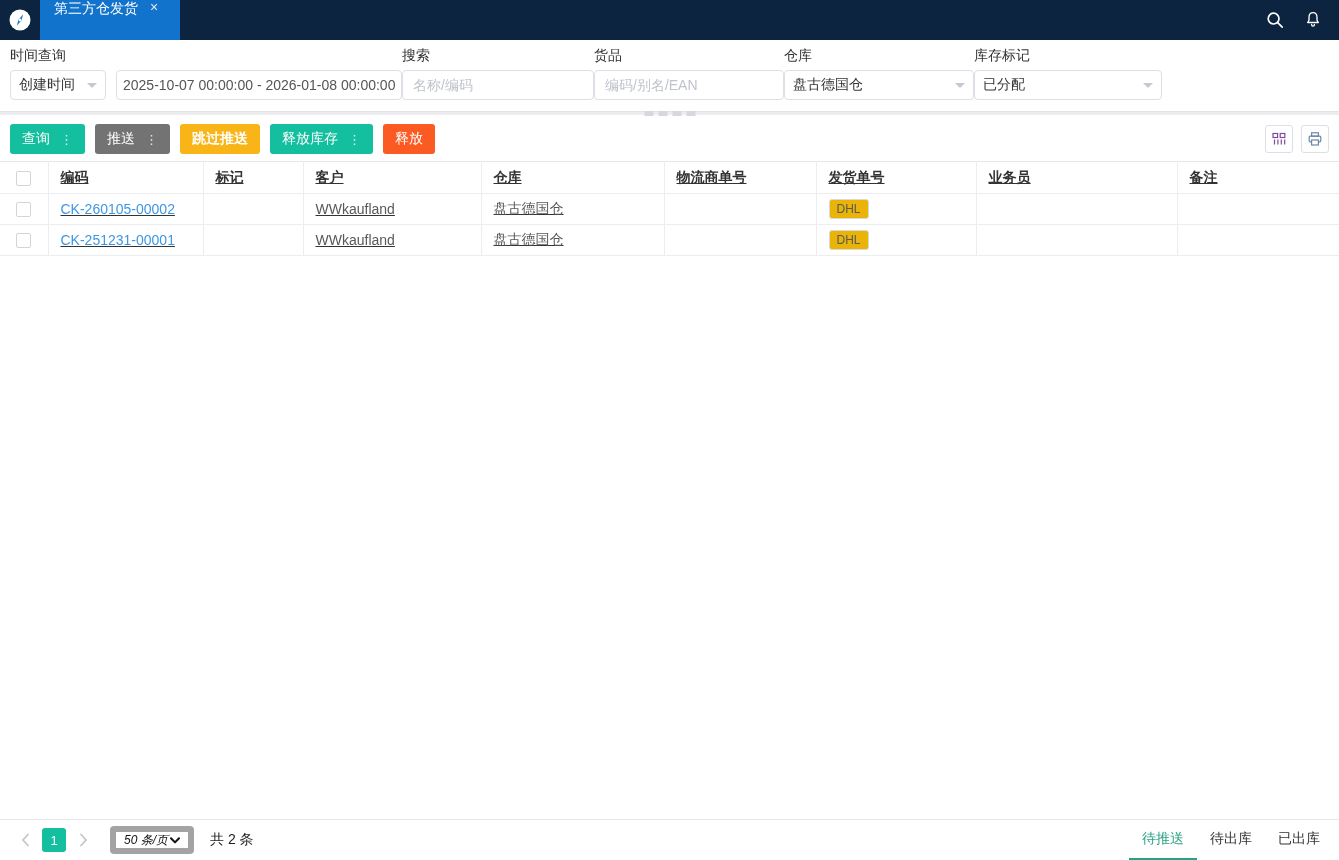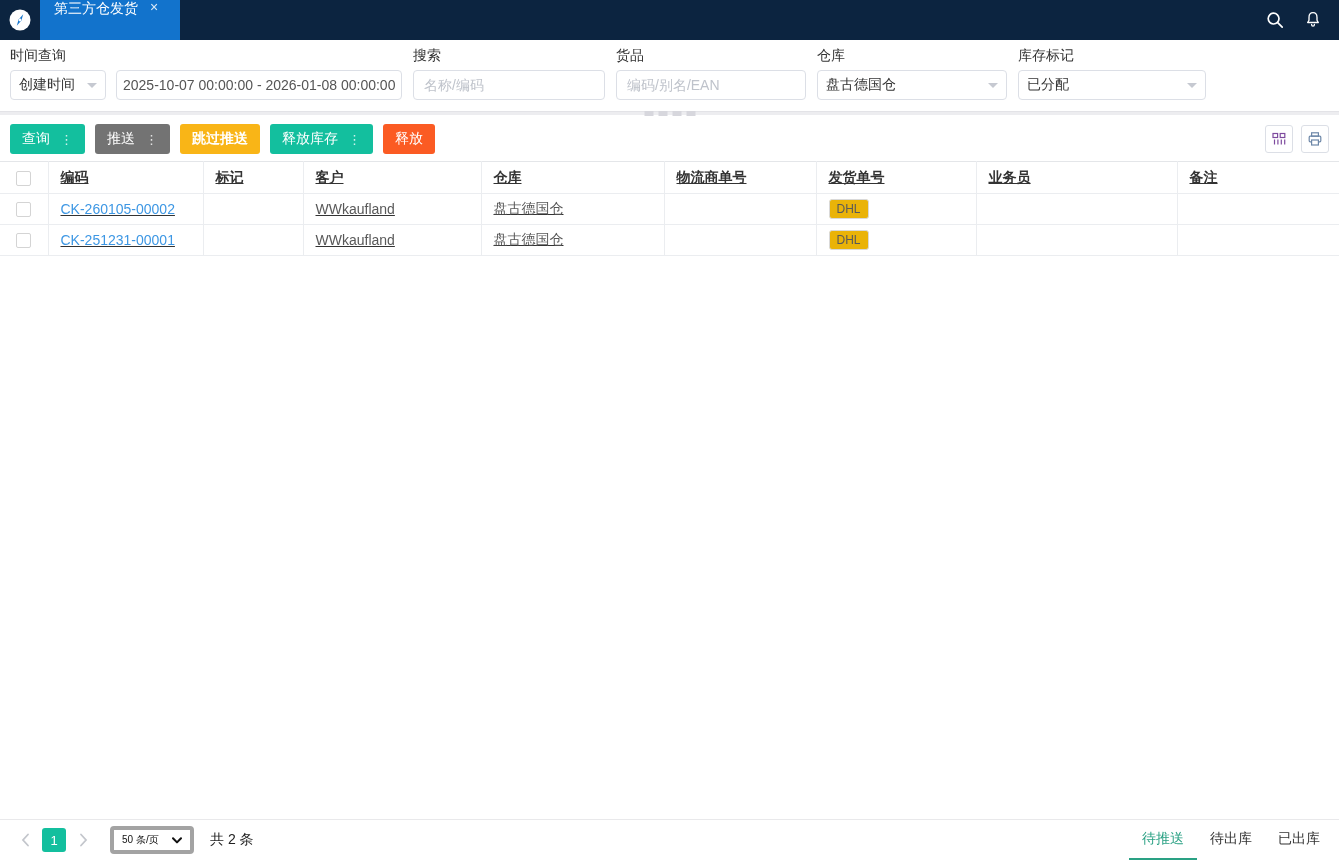--- a/index.html
+++ b/index.html
@@ -13,21 +13,21 @@
   .logo-area { width:40px; display:flex; align-items:center; justify-content:center; }
   .nav-tab { width:140px; background:#1273cc; color:#fff; display:flex; align-items:flex-start;
     padding:0 14px; gap:12px; cursor:pointer; }
   .nav-tab .tab-label { font-size:14px; }
   .nav-tab .tab-close { font-size:14px; opacity:.85; line-height:1; }
   .nav-spacer { flex:1; }
   .nav-icons { display:flex; align-items:center; gap:18px; padding-right:16px; }
   .nav-icons svg { display:block; cursor:pointer; }
 
   
-  .filter-bar { padding:7px 10px 9px 10px; display:flex; gap:11px; flex:0 0 auto; }
+  .filter-bar { padding:7px 10px 9px 10px; display:flex; gap:0; flex:0 0 auto; }
   .f-group { display:flex; flex-direction:column; }
   .f-label { font-size:14px; color:#333; margin-bottom:7px; line-height:16px; }
   .f-row { display:flex; gap:10px; }
   .ctl { height:30px; border:1px solid #dcdfe6; border-radius:4px; background:#fff;
     display:flex; align-items:center; padding:8px 8px; font-size:14px; color:#555;
     white-space:nowrap; overflow:hidden; }
   .sel { justify-content:space-between; cursor:pointer; color:#333; }
   .caret { width:0; height:0; border-left:5px solid transparent; border-right:5px solid transparent;
     border-top:5px solid #c6c9d1; margin-left:8px; flex:0 0 auto; }
   .txt-input { height:30px; border:1px solid #dcdfe6; border-radius:4px; padding:0 10px;
@@ -73,23 +73,23 @@
     font-size:12px; color:#595959; background:#eab308; line-height:16px; }
 
   
   .footer { height:41px; border-top:1px solid #e9e9eb; display:flex; align-items:center;
     padding:0 0 0 14px; flex:0 0 auto; }
   .pg-arrow { display:flex; align-items:center; justify-content:center; width:22px; height:24px;
     cursor:default; }
   .pg-num { width:24px; height:24px; background:#13bf9e; border-radius:3px; color:#fff;
     font-size:13px; display:flex; align-items:center; justify-content:center; margin:0 6px;
     cursor:pointer; }
-  .size-sel { width:84px; height:28px; border:4px solid #a3a3a3; border-radius:4px; margin-left:16px;
-    display:flex; align-items:center; justify-content:space-between; padding:0 8px; font-size:10px;
-    color:#111; cursor:pointer; background:#fff; }
+  .size-sel { width:84px; height:28px; border:6px solid #a3a3a3; border-radius:4px; margin-left:16px;
+    display:flex; align-items:center; justify-content:space-between; padding:0 8px; font-size:12px;
+    color:#111; cursor:pointer; background:#fff;font-style:italic; }
   .total { margin-left:16px; font-size:14px; color:#222; }
   .ft-spacer { flex:1; }
   .ft-tabs { display:flex; height:41px; margin-right:6px; }
   .ft-tab { padding:0 13px; display:flex; align-items:center; font-size:14px; color:#333;
     cursor:pointer; border-bottom:3px solid transparent; }
   .ft-tab.active { color:#2aa184; border-bottom-color:#2aa184; }
 </style>
 </head>
 <body>
 

